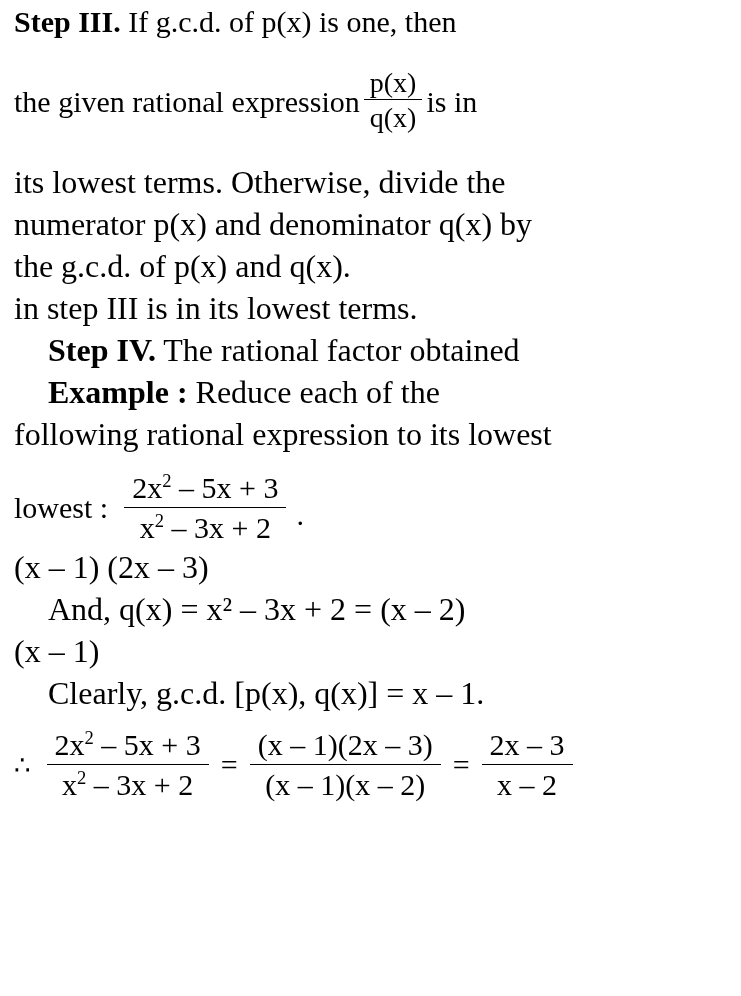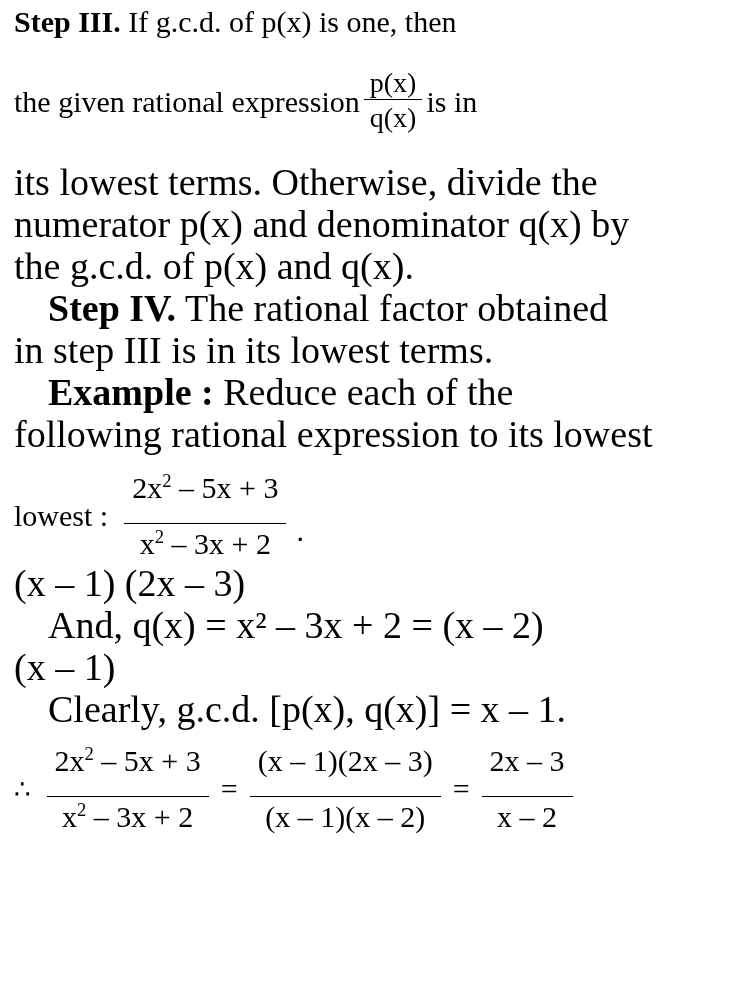--- a/index.html
+++ b/index.html
@@ -19,21 +19,21 @@
     width: 741px;
     height: 996px;
     padding: 0;
     box-sizing: border-box;
   }
   .block {
     padding: 0 14px;
     box-sizing: border-box;
   }
   .line {
-    font-size: 38px;
+    font-size: 32px;
     line-height: 42px;
     text-align: justify;
     text-justify: inter-word;
   }
   .nojust {
     text-align: left;
   }
   .b {
     font-weight: bold;
   }
@@ -90,21 +90,21 @@
     padding-right: 6px;
     align-self: center;
   }
   .frac-big {
     display: inline-block;
     text-align: center;
     vertical-align: middle;
   }
   .frac-big .num {
     display: block;
-    padding: 0 8px 18px 8px;
+    padding: 0 8px 2px 8px;
     border-bottom: 1.8px solid #000;
     line-height: 1.15;
     white-space: nowrap;
   }
   .frac-big .den {
     display: block;
     padding: 3px 8px 0 8px;
     line-height: 1.15;
     white-space: nowrap;
   }
@@ -146,24 +146,24 @@
       <span class="num">p(x)</span>
       <span class="den">q(x)</span>
     </span>
     <span>is in</span>
   </div>
 
   <div class="block line sp-top-1">its lowest terms. Otherwise, divide the</div>
   <div class="block line nojust">numerator p(x) and denominator q(x) by</div>
   <div class="block line nojust">the g.c.d. of p(x) and q(x).</div>
 
+  <div class="block line nojust">in step III is in its lowest terms.</div>
   <div class="block line nojust indent">
     <span class="b">Step IV.</span><span> The rational factor obtained</span>
   </div>
-  <div class="block line nojust">in step III is in its lowest terms.</div>
 
   <div class="block line indent">
     <span class="b">Example :</span><span> Reduce each of the</span>
   </div>
   <div class="block line">following rational expression to its lowest</div>
 
   <div class="terms-row sp-top-2">
     <span class="terms-label">lowest :</span>
     <span class="frac-big">
       <span class="num"><span>2x</span><sup>2</sup><span> – 5x + 3</span></span>

